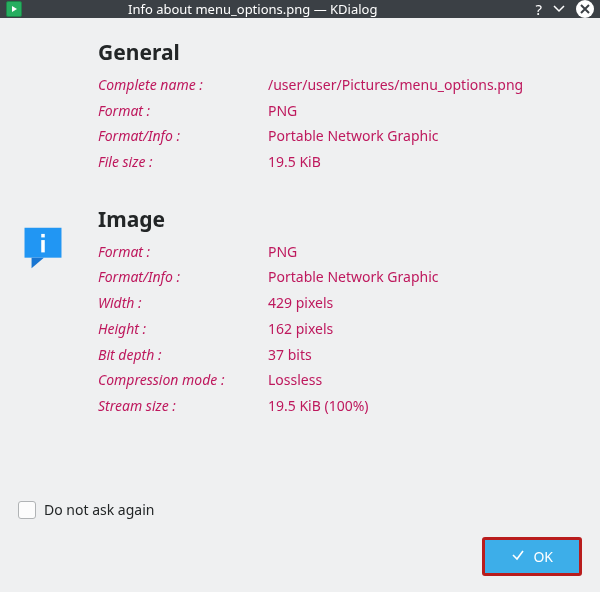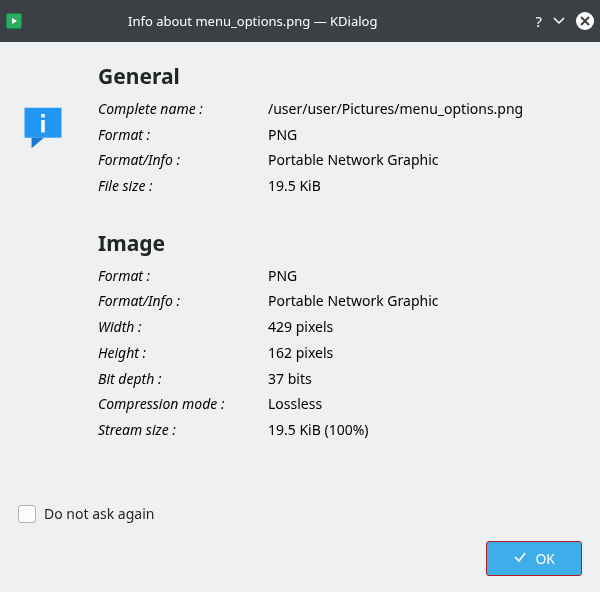--- a/index.html
+++ b/index.html
@@ -6,21 +6,21 @@
     body {
       font-family: "Noto Sans", "Segoe UI", Arial, sans-serif;
       background: #eff0f1;
       width: 600px;
       height: 592px;
       overflow: hidden;
     }
     .titlebar {
       background: #3b4045;
       color: #ffffff;
-      height: 42px;
+      height: 18px;
       display: flex;
       align-items: center;
       padding: 0 6px;
       font-size: 13px;
     }
     .titlebar .app-icon {
       width: 16px;
       height: 16px;
       background: #27ae60;
       border: 1px solid #1e8449;
@@ -61,20 +61,21 @@
       border-radius: 50%;
       display: flex;
       align-items: center;
       justify-content: center;
       font-weight: bold;
       font-size: 13px;
     }
     .dialog-body {
       display: flex;
       padding: 20px 12px 0 18px;
+      align-items: center;
     }
     .icon-col {
       width: 70px;
       padding-top: 44px;
       flex-shrink: 0;
     }
     .info-icon {
       width: 50px;
       height: 44px;
     }
@@ -88,21 +89,21 @@
       color: #232627;
       margin-bottom: 6px;
       margin-top: 0;
     }
     h2.section-head.image-head {
       margin-top: 30px;
     }
     .kv-row {
       display: flex;
       font-size: 14px;
-      color: #000000;
+      color: #be185d;
       line-height: 1.55;
       padding: 2px 0;
     }
     .kv-label {
       width: 170px;
       font-style: italic;
       flex-shrink: 0;
     }
     .kv-value {
       flex: 1;
@@ -130,21 +131,21 @@
       background: #fcfcfc;
       margin-right: 8px;
     }
     .button-row {
       display: flex;
       justify-content: flex-end;
     }
     .ok-button {
       background: #3daee9;
       color: #fff;
-      border: 1px solid #b91c1c;
+      border: 3px solid #b91c1c;
       border-radius: 3px;
       padding: 7px 26px;
       font-size: 14px;
       display: flex;
       align-items: center;
       gap: 8px;
       cursor: pointer;
     }
     .ok-button .check-icon {
       display: inline-block;

